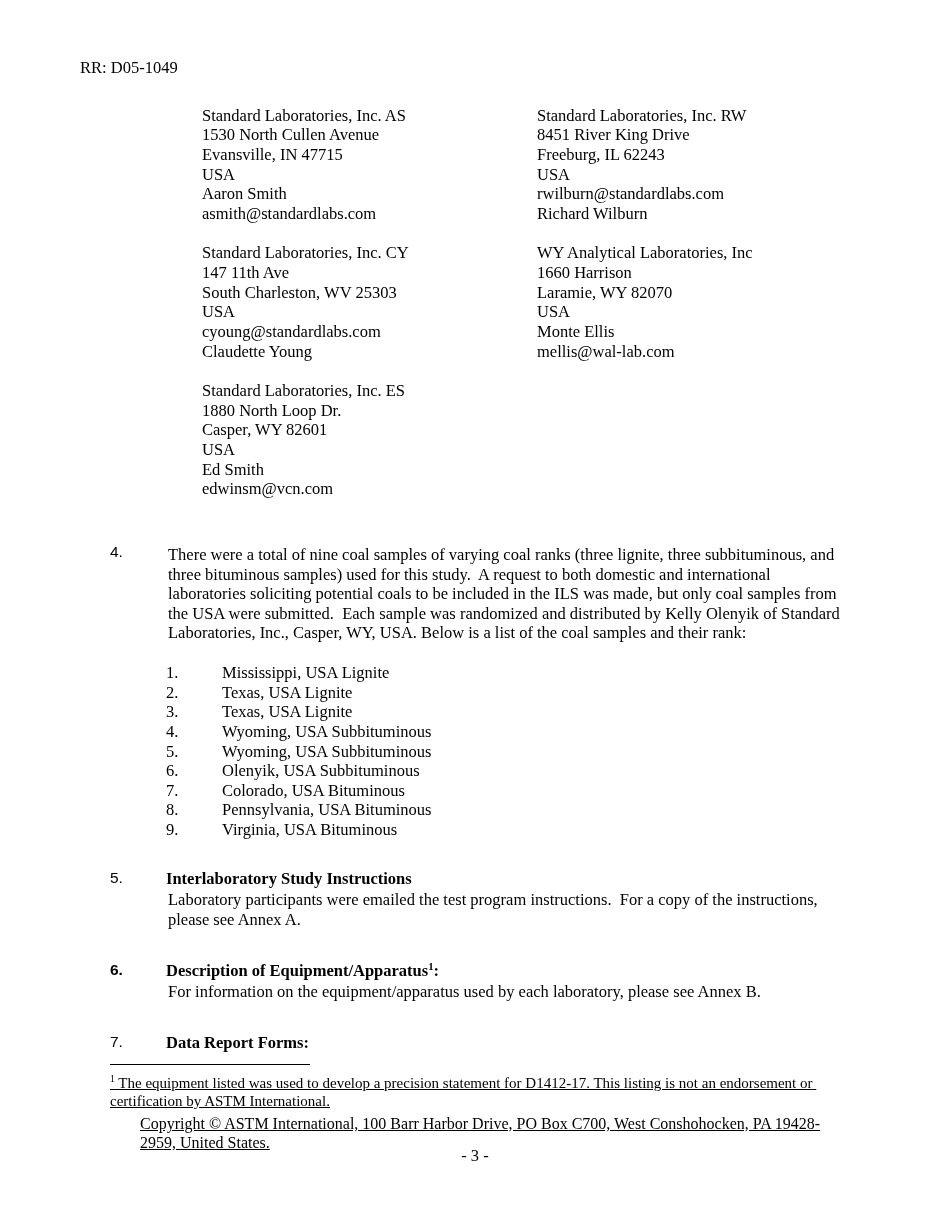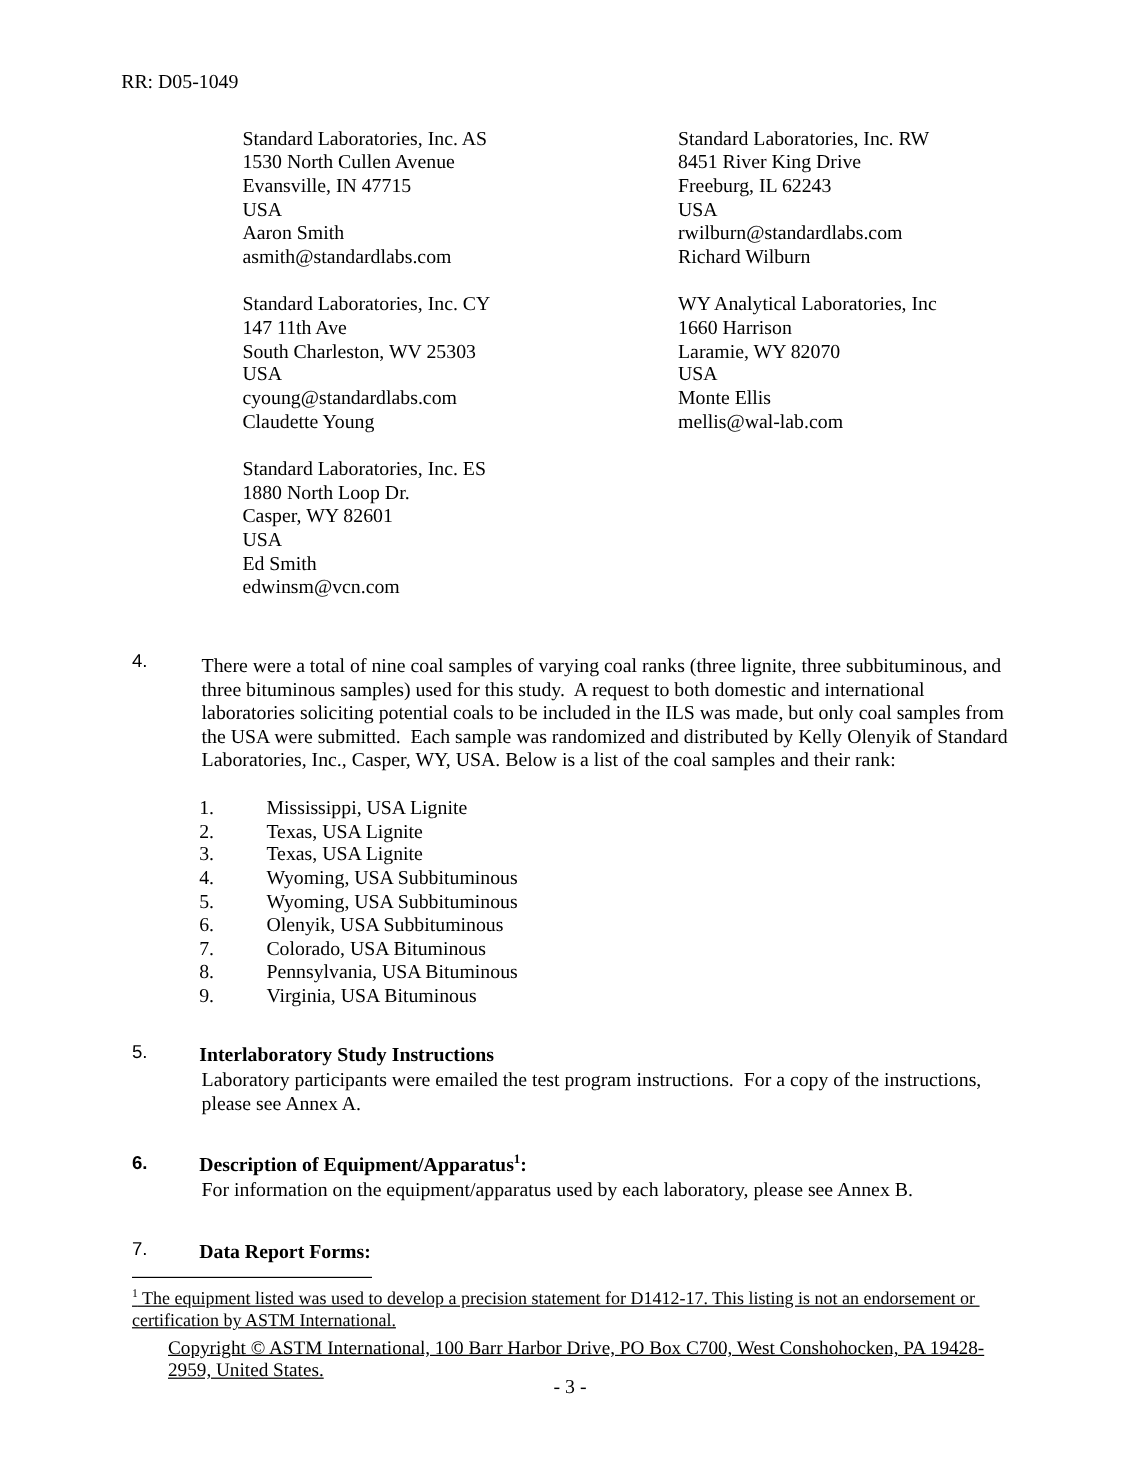--- a/index.html
+++ b/index.html
@@ -8,31 +8,30 @@
     width: 950px;
     height: 1230px;
     background: #ffffff;
     color: #000000;
     font-family: "Liberation Serif", serif;
     font-size: 16.5px;
     line-height: 1.19;
     overflow: hidden;
   }
   .report-number {
-    margin: 58px 0 0 101px;
+    margin: 58px 0 0 80px;
   }
   
   .addresses {
     margin: 28px 0 0 202px;
     width: 680px;
   }
   .addr-row {
     display: flex;
     margin-bottom: 20px;
-    gap: 28px;
   }
   .addr-block { width: 335px; }
   .addr-block.right { flex: 1; }
   .addr-line { white-space: pre; }
   
   .sections {
     margin: 44px 0 0 110px;
     width: 734px;
   }
   .section {

